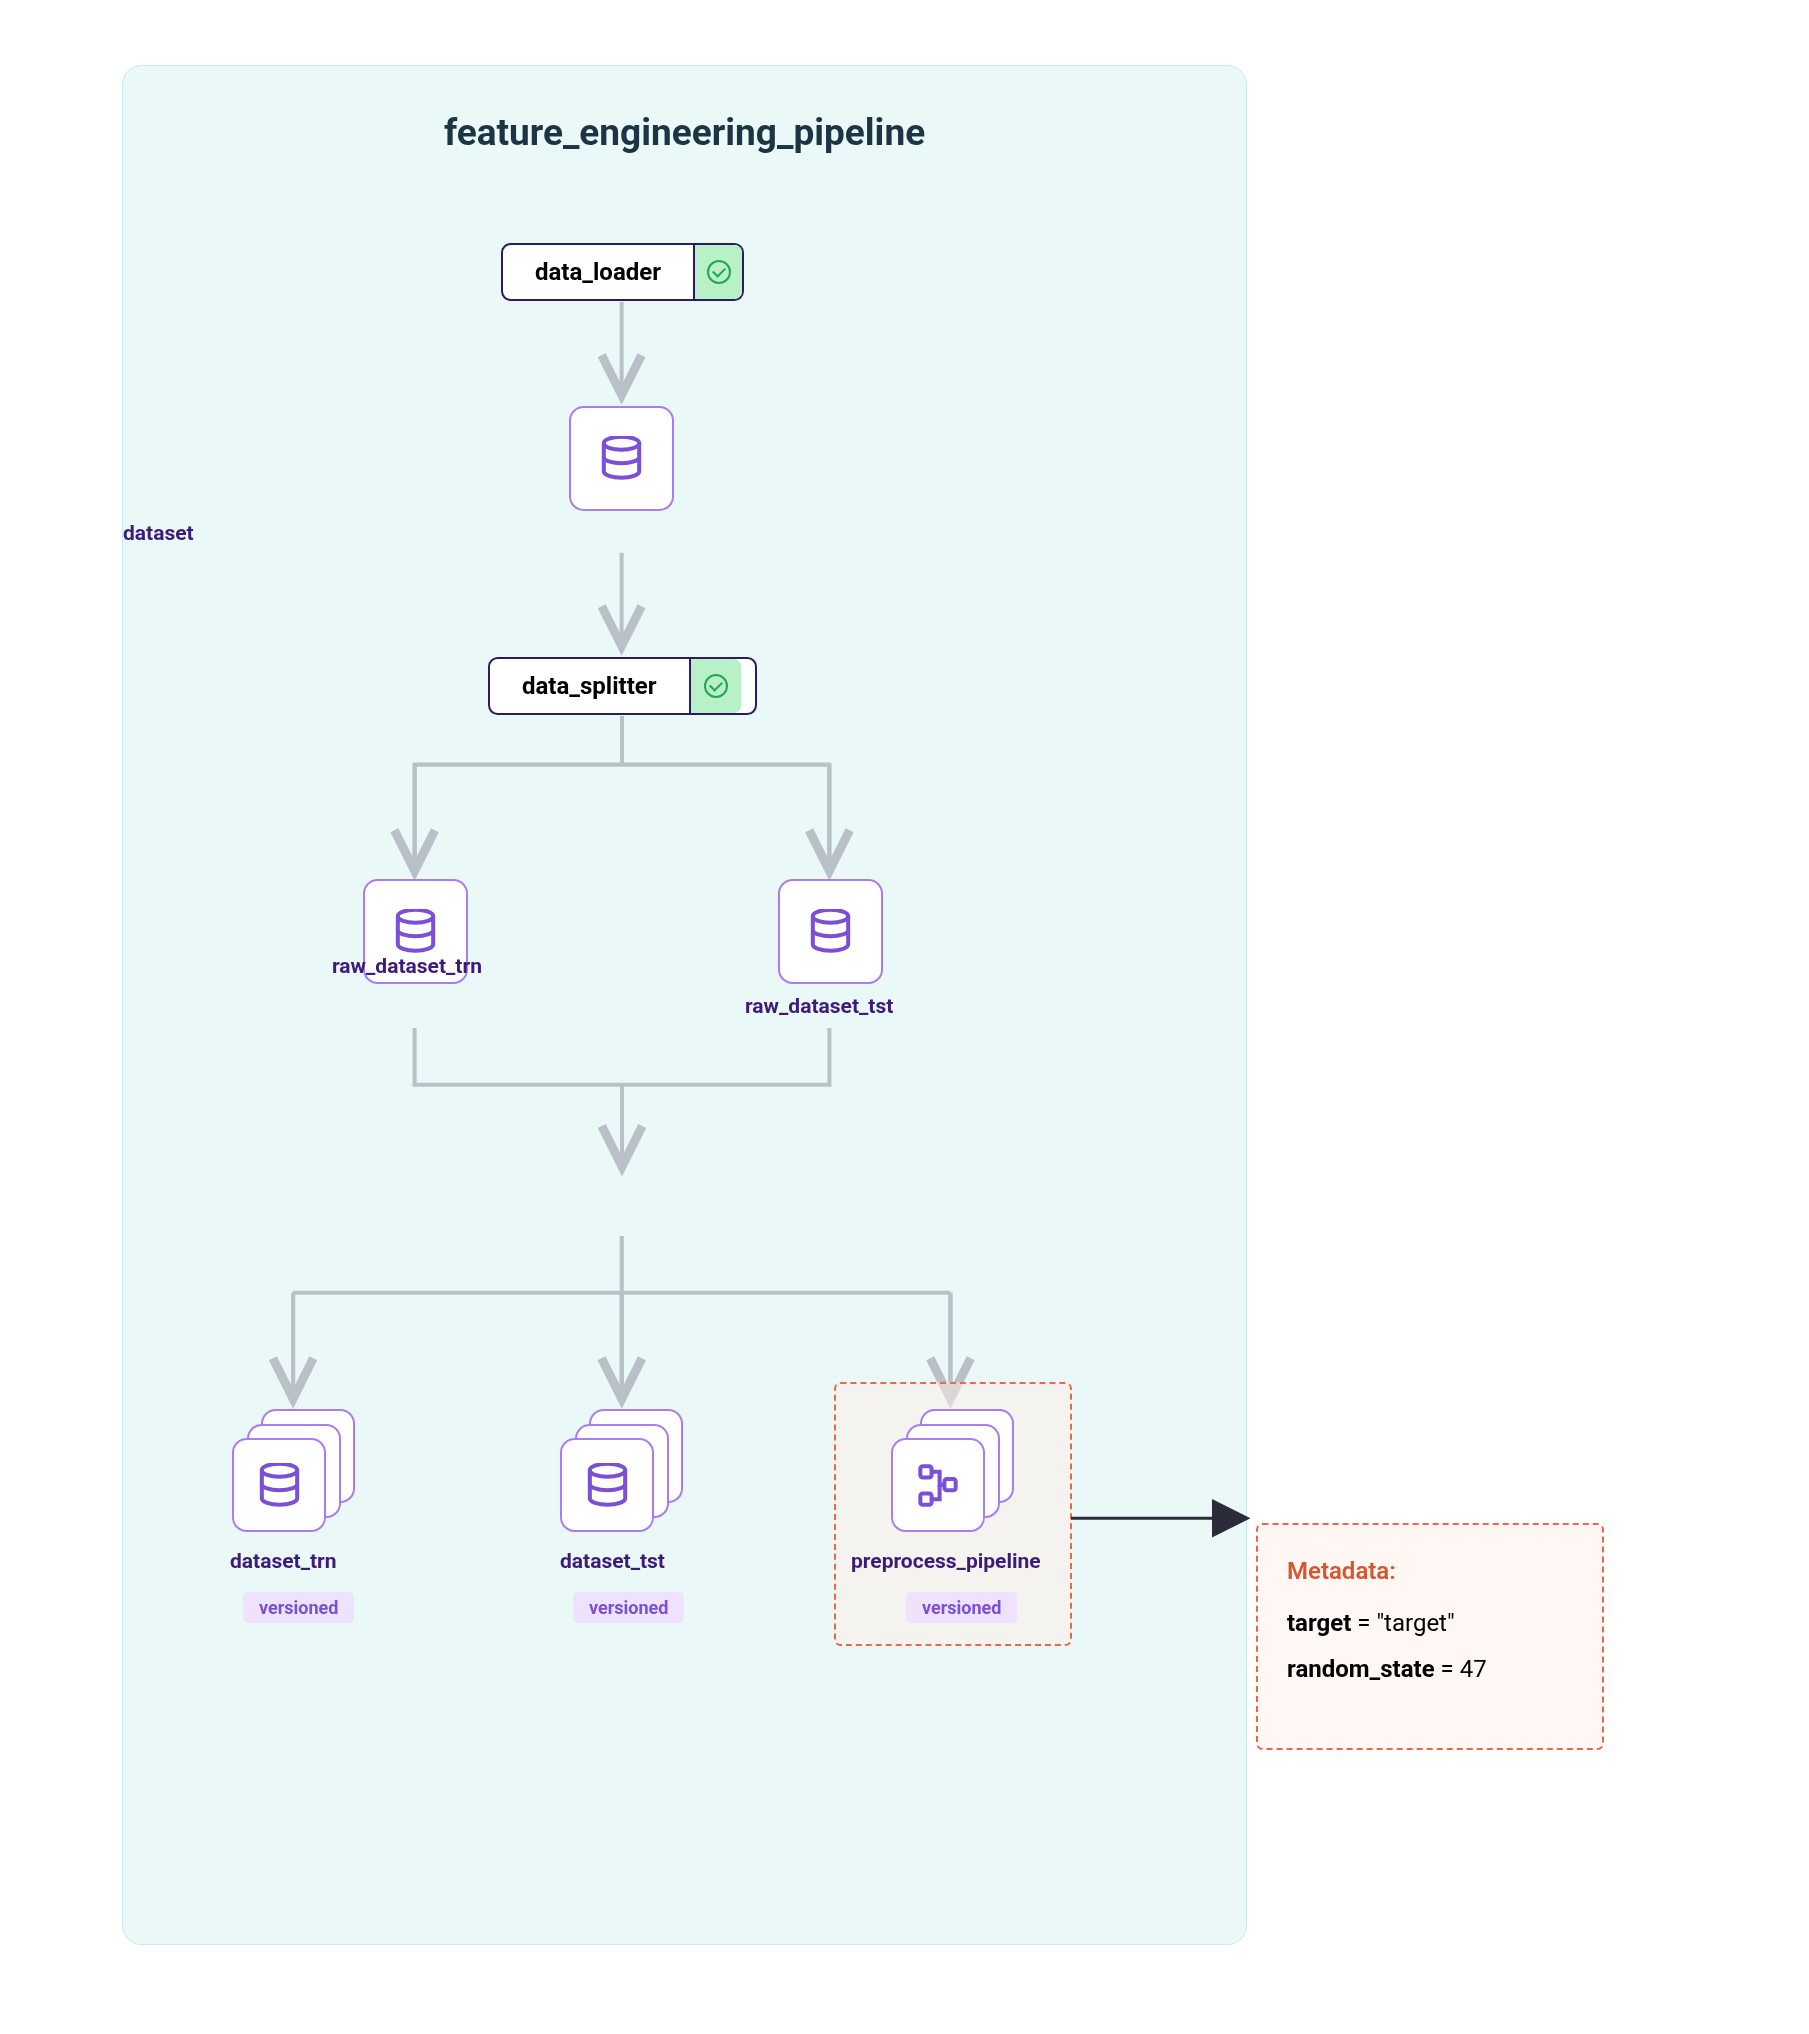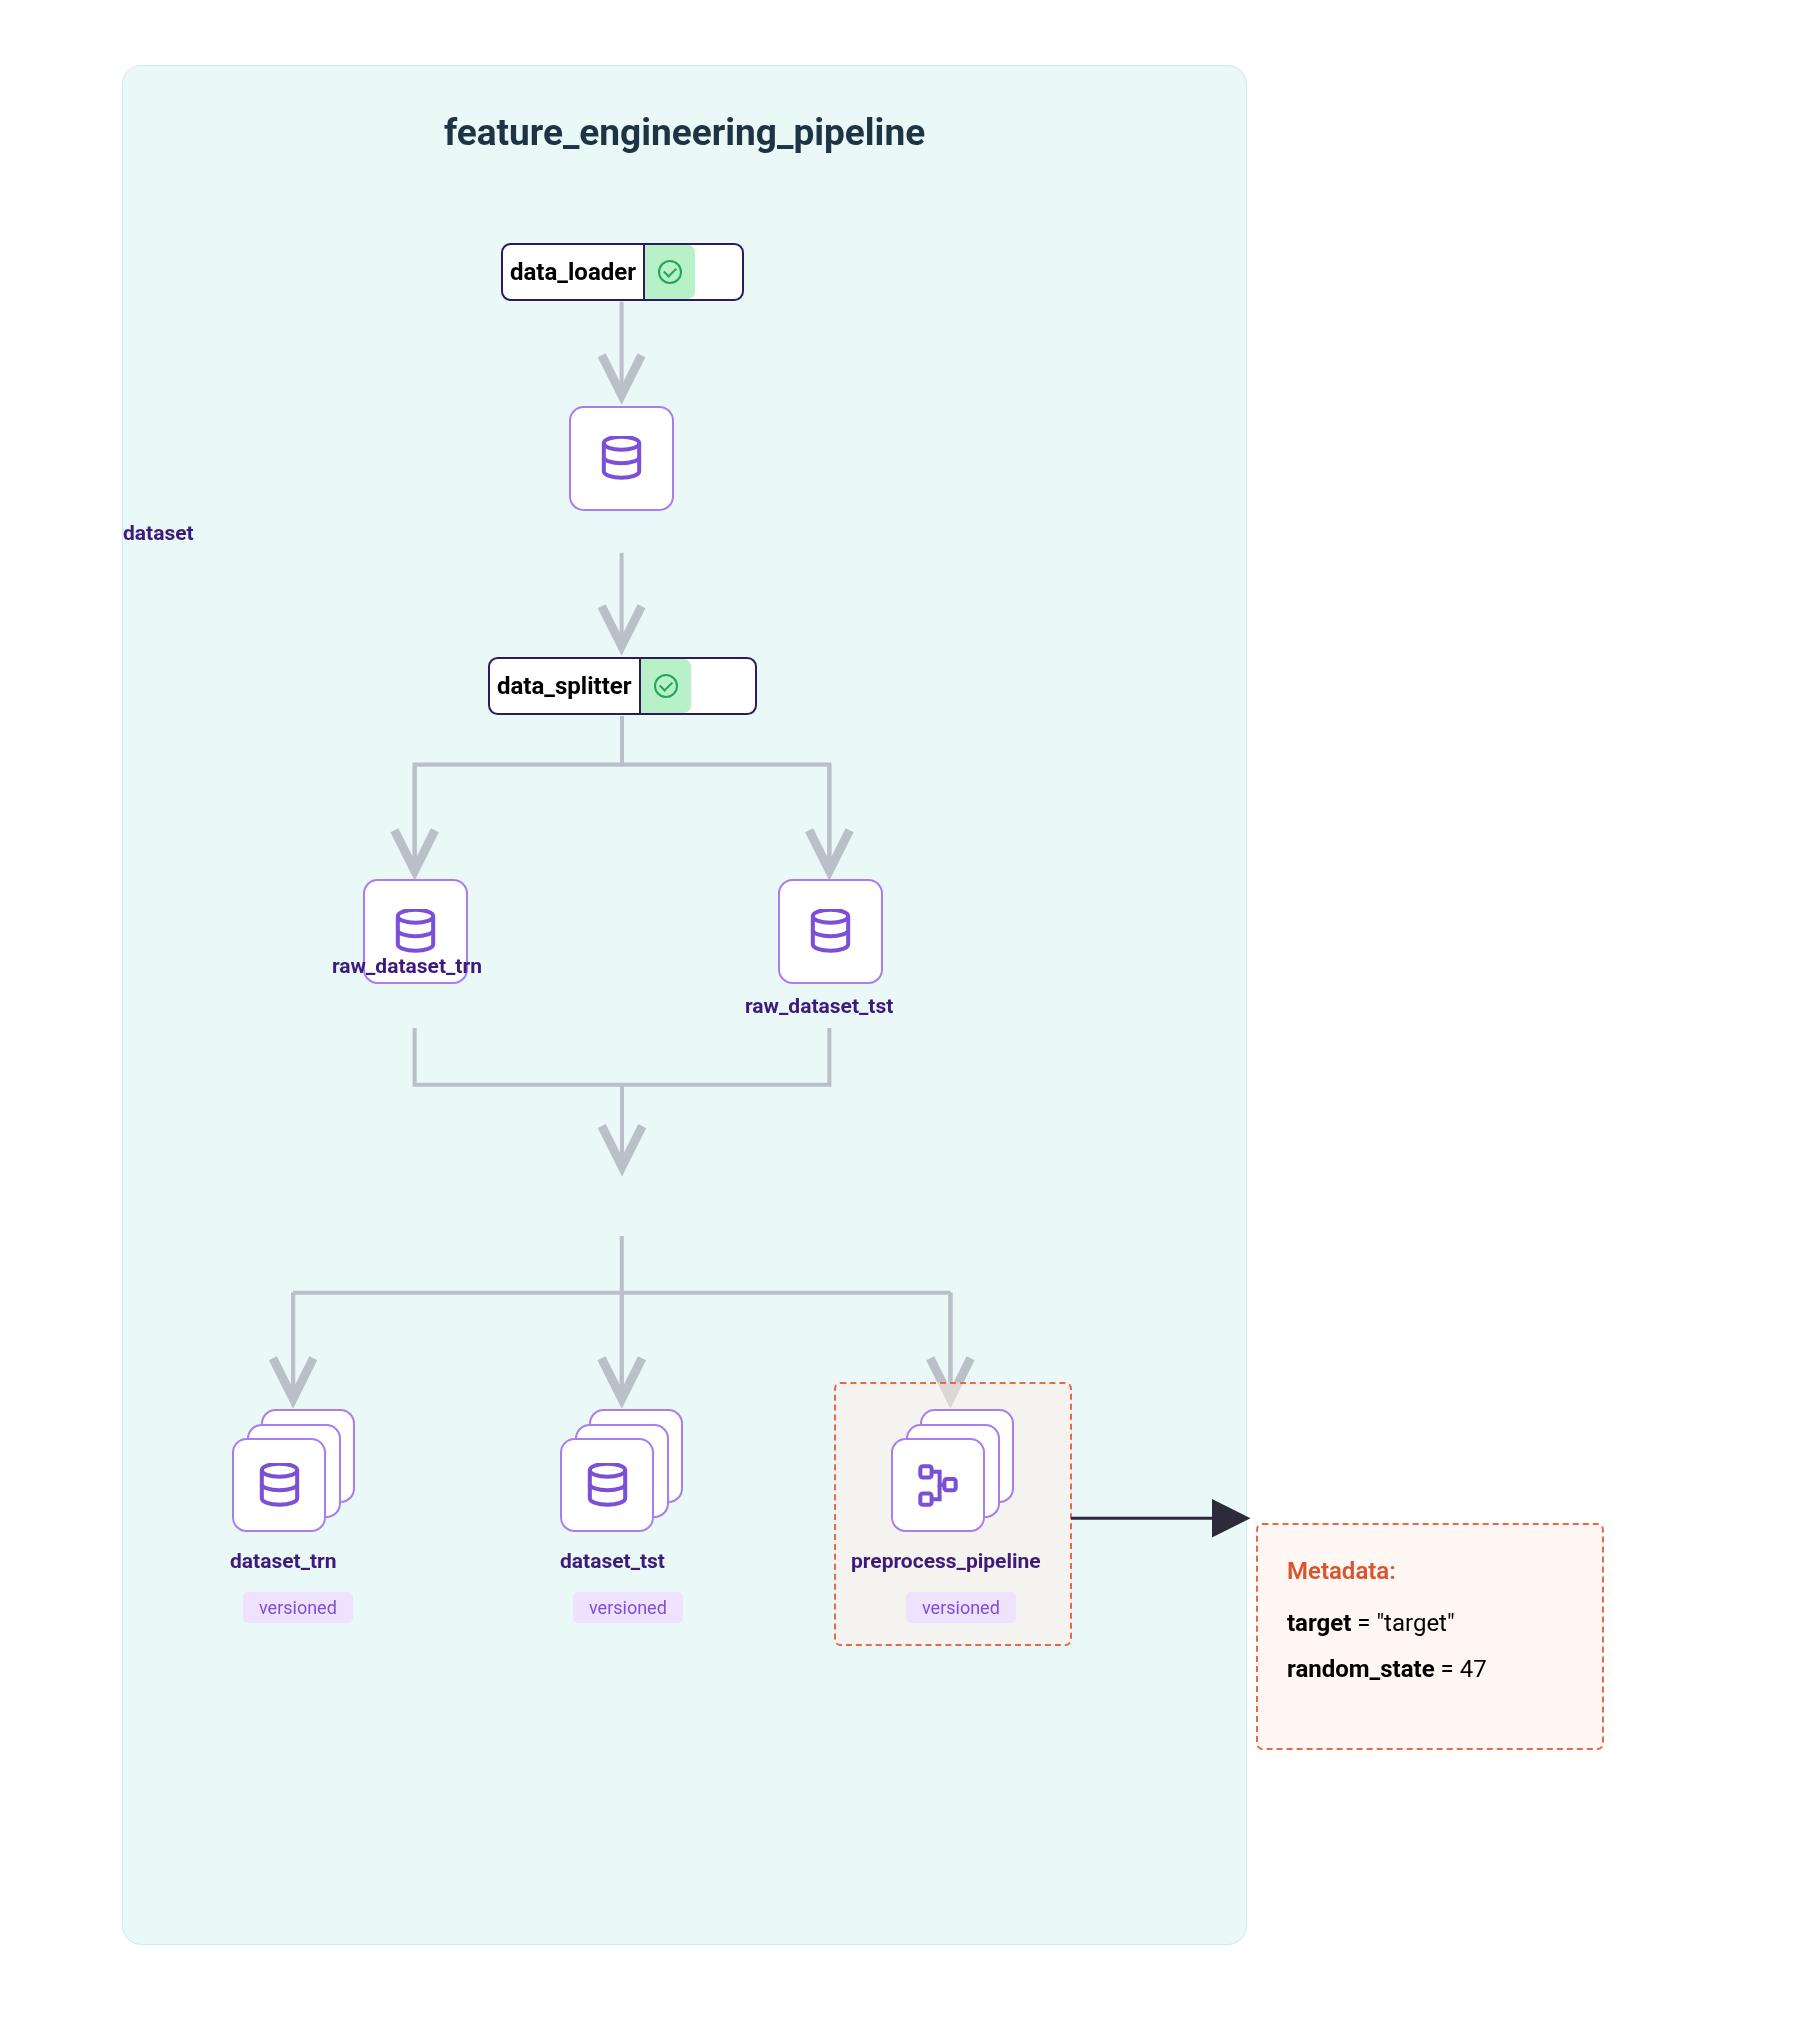--- a/index.html
+++ b/index.html
@@ -33,21 +33,21 @@
   .step-node {
     position: absolute;
     display: flex;
     align-items: center;
     background: #ffffff;
     border: 2.4px solid #2d1b5f;
     border-radius: 9.7px;
     height: 58px;
   }
   .step-label {
-    padding: 0 7px;
+    padding: 0 32px;
     font-size: 24px;
     font-weight: 700;
     color: #000000;
   }
   .step-status {
     width: 52px;
     height: 100%;
     background: #b8f0c7;
     border-left: 2.4px solid #2d1b5f;
     border-radius: 0 7.3px 7.3px 0;
@@ -102,21 +102,21 @@
     border-radius: 14.6px;
   }
   .artifact-stack .stack-card.front {
     display:flex;align-items:center;justify-content:center;
   }
   .versioned-badge {
     position: absolute;
     background: #eee2ff;
     color: #7b4fd6;
     font-size: 18px;
-    font-weight: 400;
+    font-weight: 700;
     padding: 4.9px 16px;
     border-radius: 4.9px;
   }
   .db-icon {
     width: 41px;
     height: 45px;
   }
   .highlight-box {
     position: absolute;
     border: 2.4px dashed #e8684a;

